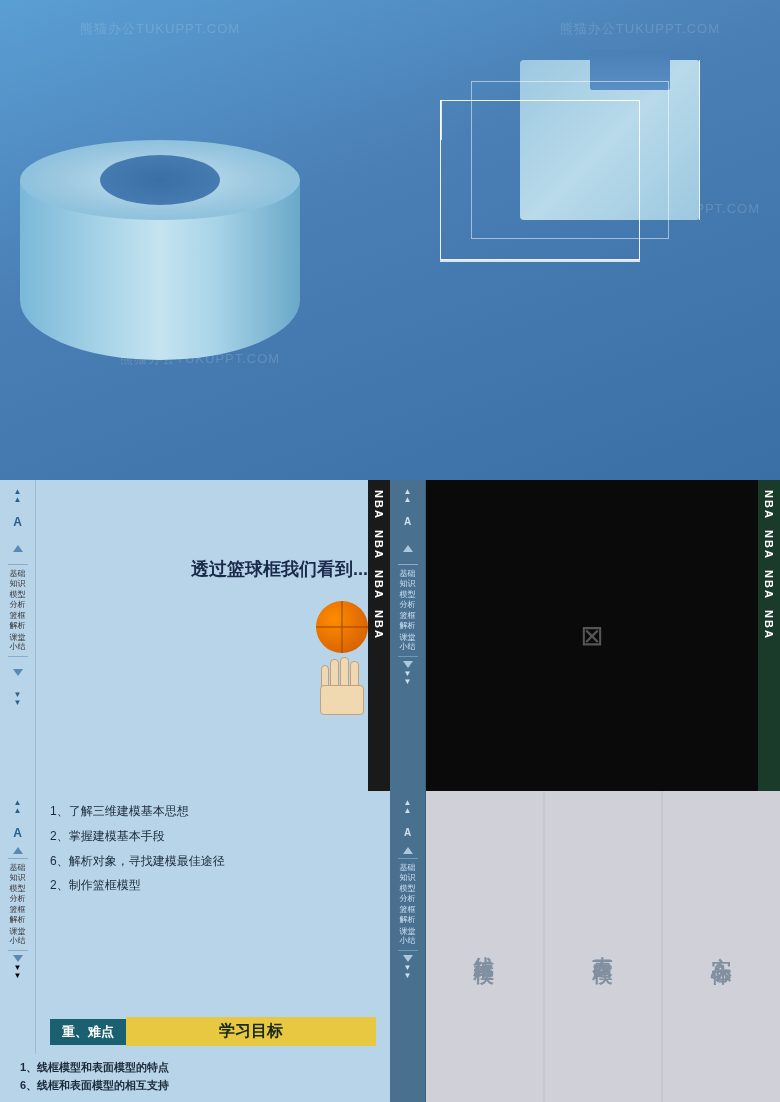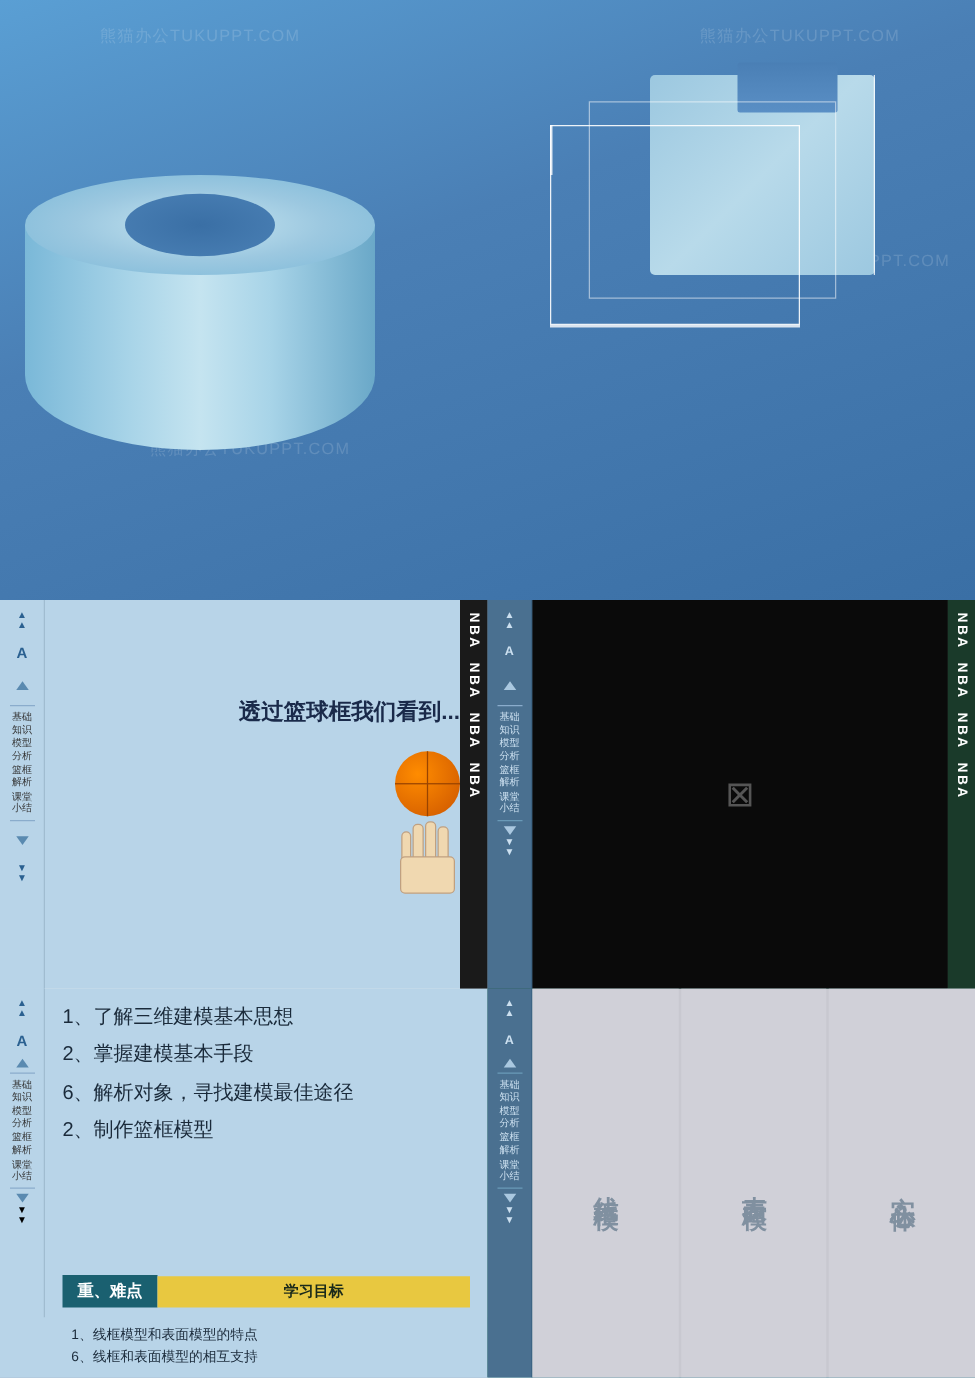--- a/index.html
+++ b/index.html
@@ -315,21 +315,21 @@
     .objectives-content {
       flex: 1;
       display: flex;
       flex-direction: column;
       padding: 12px 14px 8px;
     }
     .objectives-list {
       flex: 1;
     }
     .objective-item {
-      font-size: 16px;
+      font-size: 12px;
       color: #1a2a3a;
       margin-bottom: 8px;
       font-family: 'SimHei', 'Microsoft YaHei', sans-serif;
       line-height: 1.4;
     }
     .objectives-bottom {
       display: flex;
       align-items: center;
       gap: 0;
     }
@@ -338,21 +338,21 @@
       color: white;
       font-size: 13px;
       font-weight: bold;
       padding: 4px 12px;
       font-family: 'SimHei', 'Microsoft YaHei', sans-serif;
     }
     .objectives-title {
       flex: 1;
       background: #e8c840;
       color: #1a2a1a;
-      font-size: 12px;
+      font-size: 16px;
       font-weight: bold;
       text-align: center;
       padding: 4px;
       font-family: 'SimHei', 'Microsoft YaHei', sans-serif;
     }
     .key-points-section {
       background: #b8d4e8;
       padding: 6px 14px 6px 4px;
     }
     .key-point-item {
@@ -636,21 +636,21 @@
           <div class="objective-item">6、解析对象，寻找建模最佳途径</div>
           <div class="objective-item">2、制作篮框模型</div>
         </div>
         <div class="objectives-bottom">
           <div class="objectives-label-box">重、难点</div>
           <div class="objectives-title">学习目标</div>
         </div>
       </div>
     </div>
 
-    <div class="key-points-section" style="display:flex;gap:4px;align-items:center;padding-left:57px;">
+    <div class="key-points-section" style="display:flex;gap:4px;align-items:center;padding-left:20px;font-weight:bold;">
       <div>
         <div class="key-point-item">1、线框模型和表面模型的特点</div>
         <div class="key-point-item">6、线框和表面模型的相互支持</div>
       </div>
     </div>
   </div>
 
   <div class="cell-3dmodel">
 
     <div class="slide-sidebar" style="background:#4a7090;">

